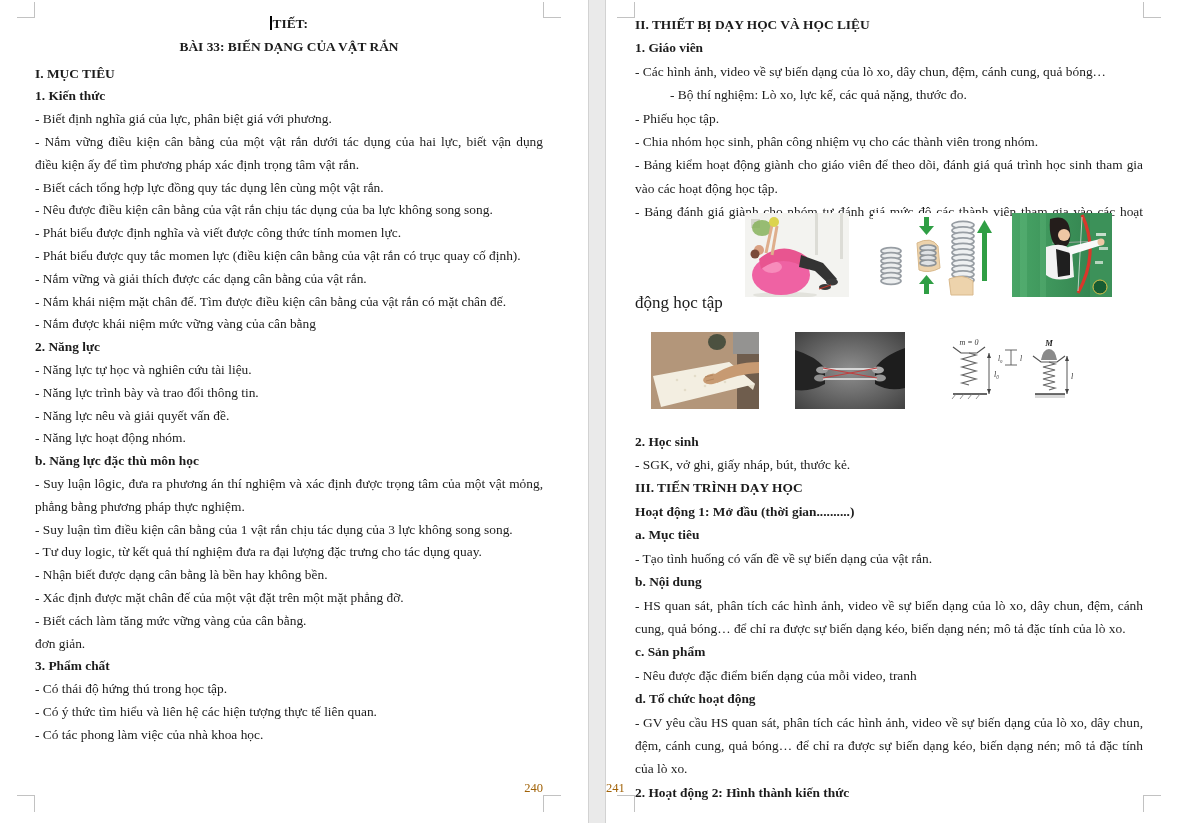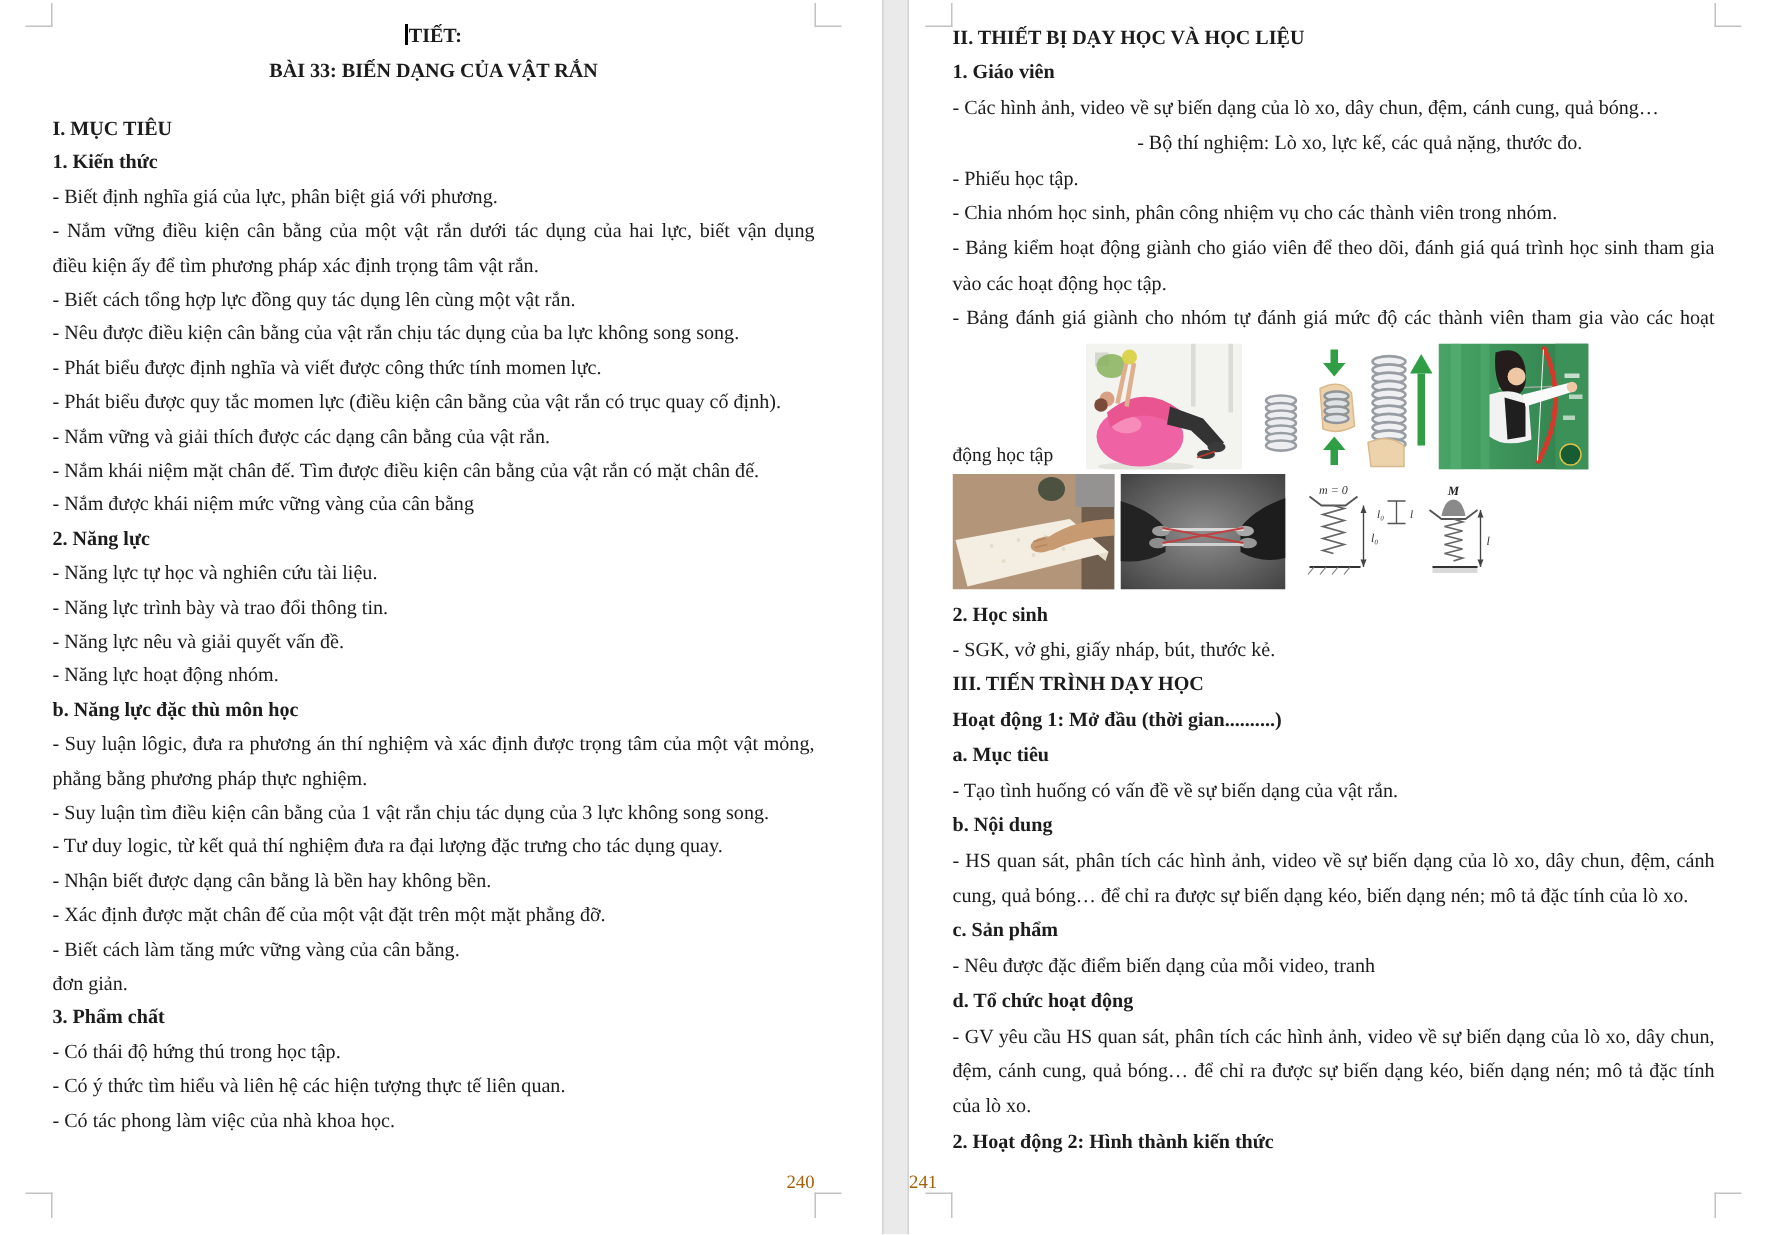--- a/index.html
+++ b/index.html
@@ -12,46 +12,46 @@
   .page-right{left:606px;width:575px;}
   .content{position:absolute;top:13px;}
   .pl-content{left:35px;width:508px;}
   .pr-content{left:29px;width:508px;}
   p{margin:0;font-size:13.4px;}
   .pl-content p{line-height:22.8px;}
   .pr-content p{line-height:23.4px;}
   .n{white-space:nowrap;}
   .b{font-weight:700;white-space:nowrap;}
   .js{text-align:justify;text-align-last:justify;}
-  .ind{padding-left:35px;white-space:nowrap;text-align:center;}
+  .ind{padding-left:35px;white-space:nowrap;}
   .c{text-align:center;font-weight:700;}
-  .title-block{margin-bottom:16px;}
+  .title-block{margin-bottom:4px;}
   .caret{display:inline-block;width:1.5px;height:14px;background:#000;vertical-align:-2px;margin-right:1px;}
   
   .mark{position:absolute;box-sizing:border-box;}
   .m-tl{width:18px;height:16px;top:2px;border-right:1px solid #c2c2c2;border-bottom:1px solid #c2c2c2;}
   .m-tr{width:18px;height:16px;top:2px;border-left:1px solid #c2c2c2;border-bottom:1px solid #c2c2c2;}
   .m-bl{width:18px;height:17px;top:795px;border-right:1px solid #c2c2c2;border-top:1px solid #c2c2c2;}
   .m-br{width:18px;height:17px;top:795px;border-left:1px solid #c2c2c2;border-top:1px solid #c2c2c2;}
   .page-left .m-tl,.page-left .m-bl{left:17px;}
   .page-left .m-tr,.page-left .m-br{left:543px;}
   .page-right .m-tl,.page-right .m-bl{left:11px;}
   .page-right .m-tr,.page-right .m-br{left:537px;}
   .pagenum{position:absolute;top:781px;font-size:12.5px;color:#a16207;}
   .page-left .pagenum{left:0;width:543px;text-align:right;}
   .page-right .pagenum{left:0;width:537px;}
   
   .drag-handle{position:absolute;left:5px;top:27px;width:9px;height:17px;display:grid;
                grid-template-columns:2.5px 2.5px;grid-template-rows:2.5px 2.5px 2.5px;gap:3px 3.5px;cursor:grab;}
   .drag-handle i{background:#8b97a3;display:block;}
   
   .imgline{display:flex;align-items:flex-end;height:88px;margin:1px 0 2px 0;}
-  .imgline .wraptext{font-size:13px;line-height:20px;white-space:nowrap;}
+  .imgline .wraptext{font-size:17px;line-height:20px;white-space:nowrap;}
   .imgrow2{display:flex;align-items:flex-end;gap:4px;margin:3px 0 5px 0;}
-  figure{margin:0;padding:0;font-size:0;line-height:0;}
+  figure{margin:16px;padding:0;font-size:0;line-height:0;}
   .f-ball{margin-left:22px;}
   .f-springs{margin-left:8px;}
   .f-archer{margin-left:3px;}
   svg{display:block;}
   .dlabel{font-family:"Liberation Serif",serif;font-style:italic;}
 </style>
 </head>
 <body>
 
 <div class="drag-handle">

